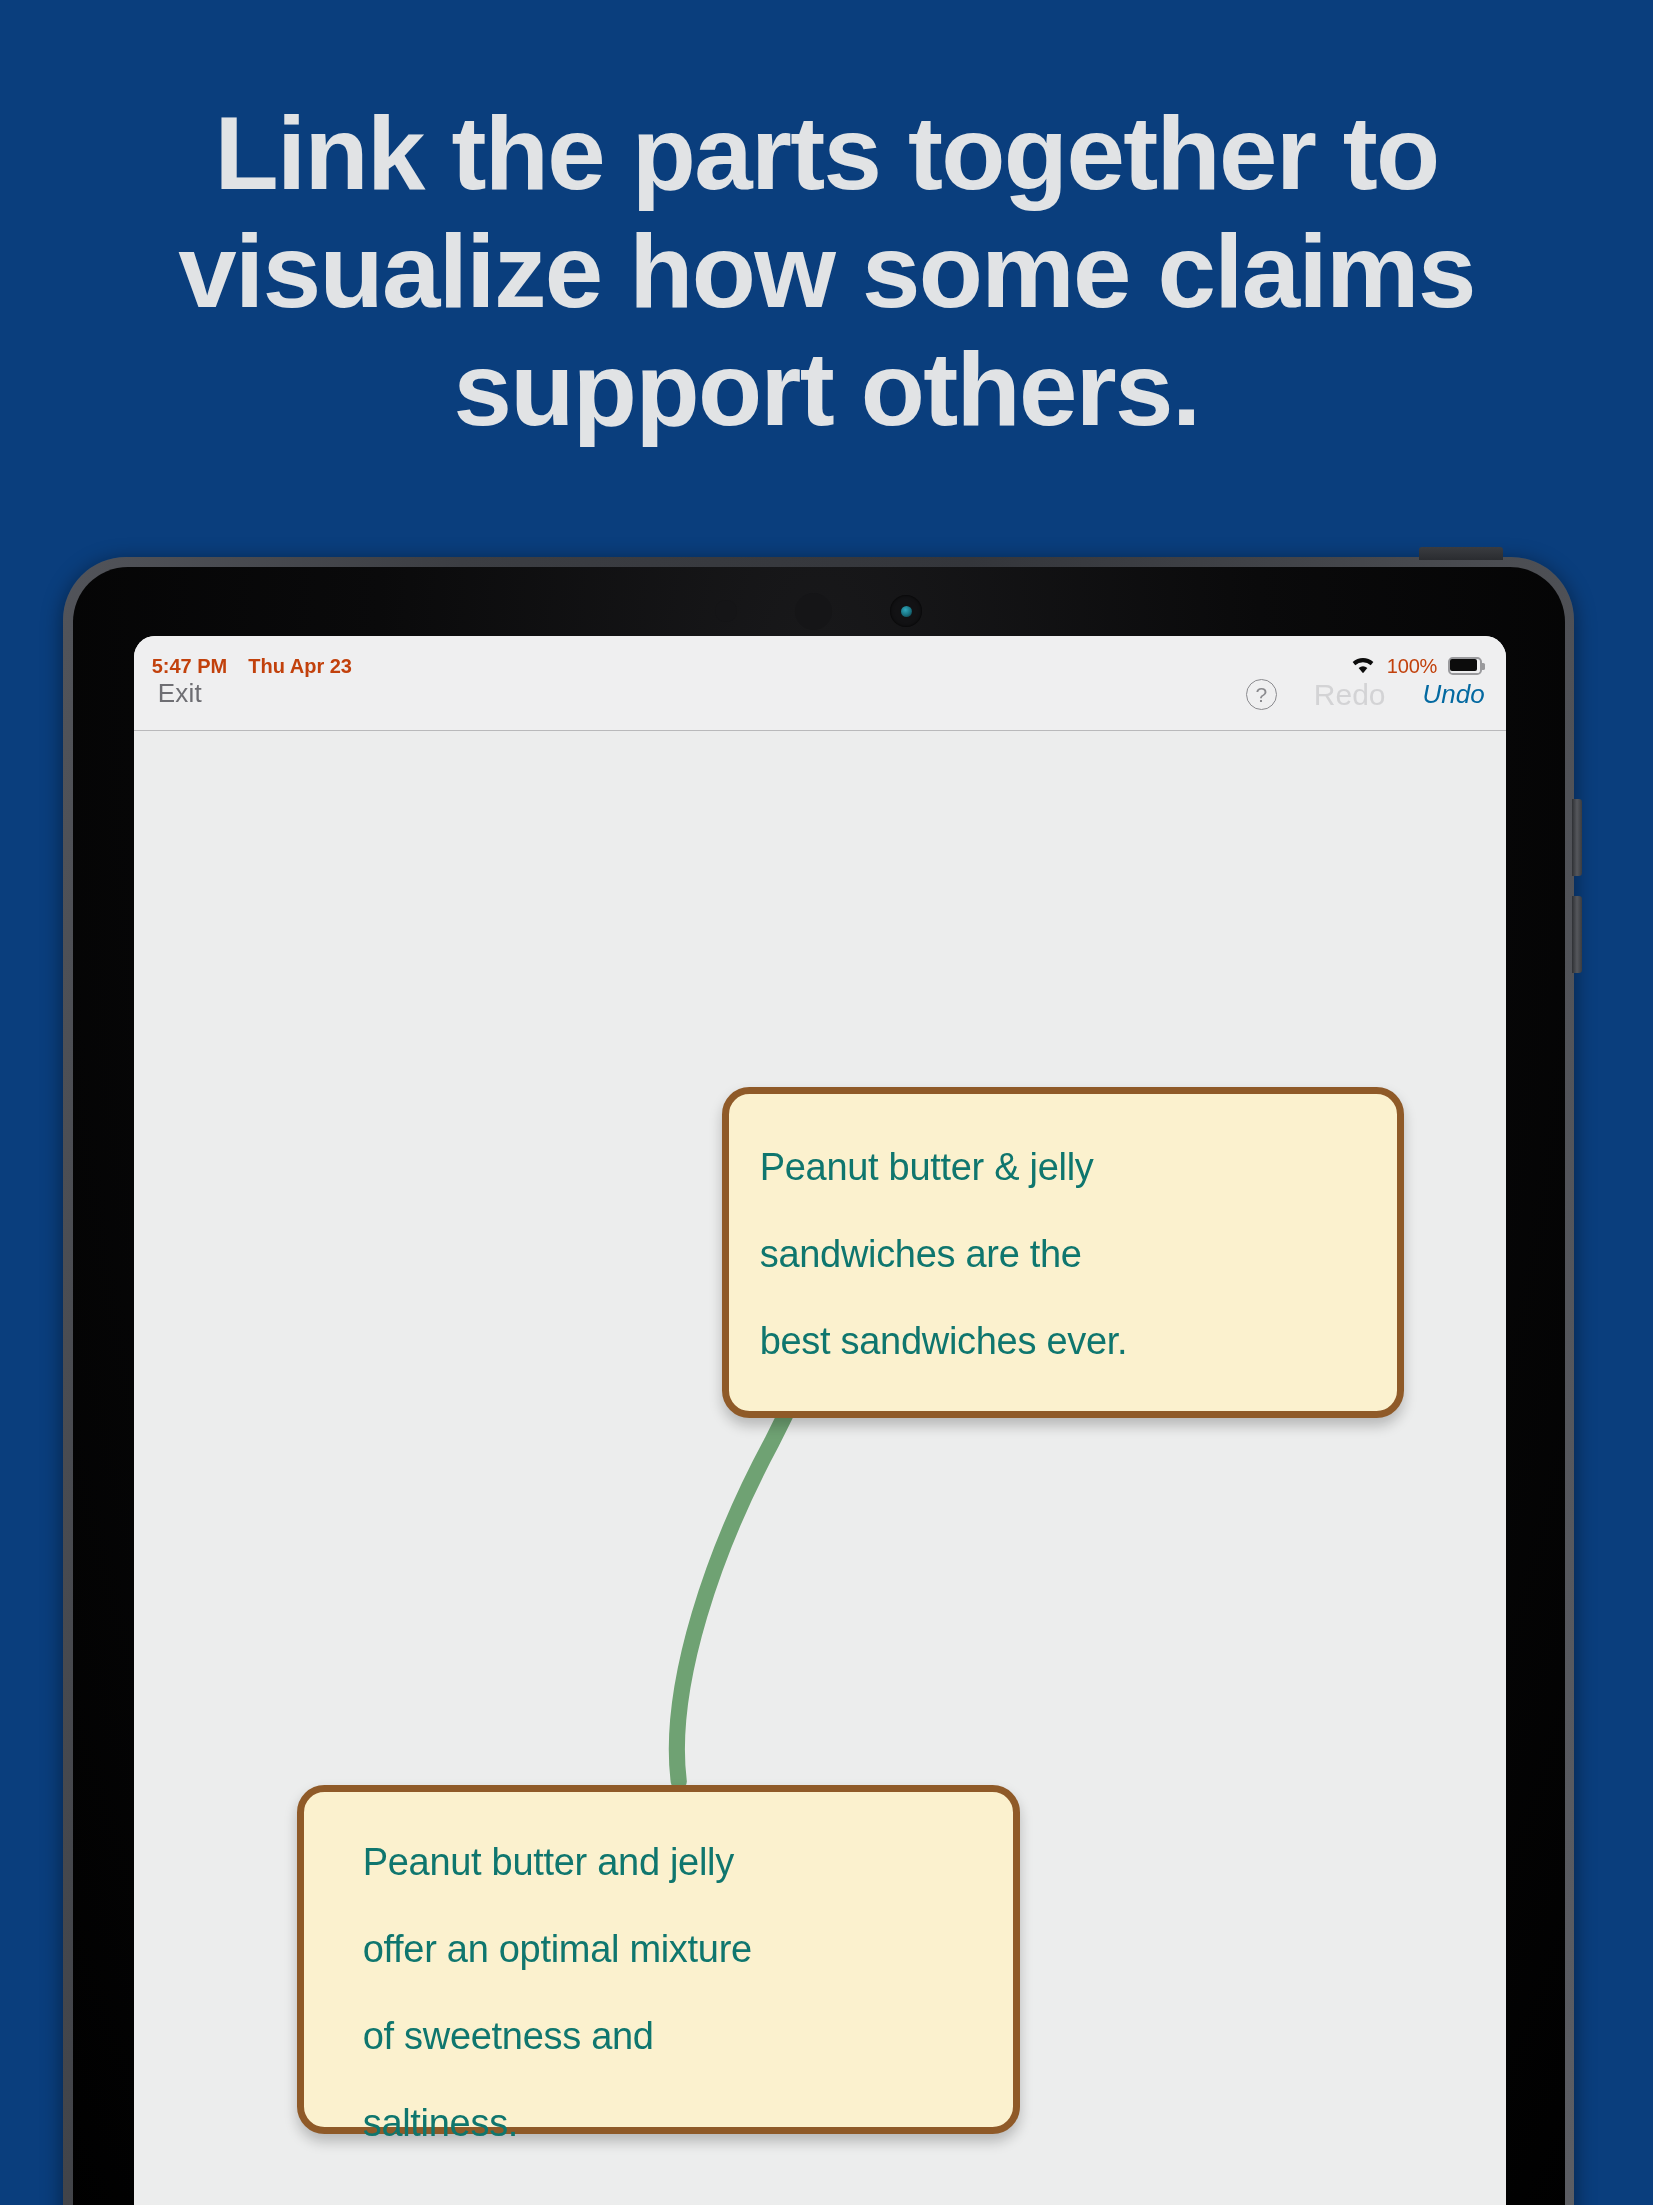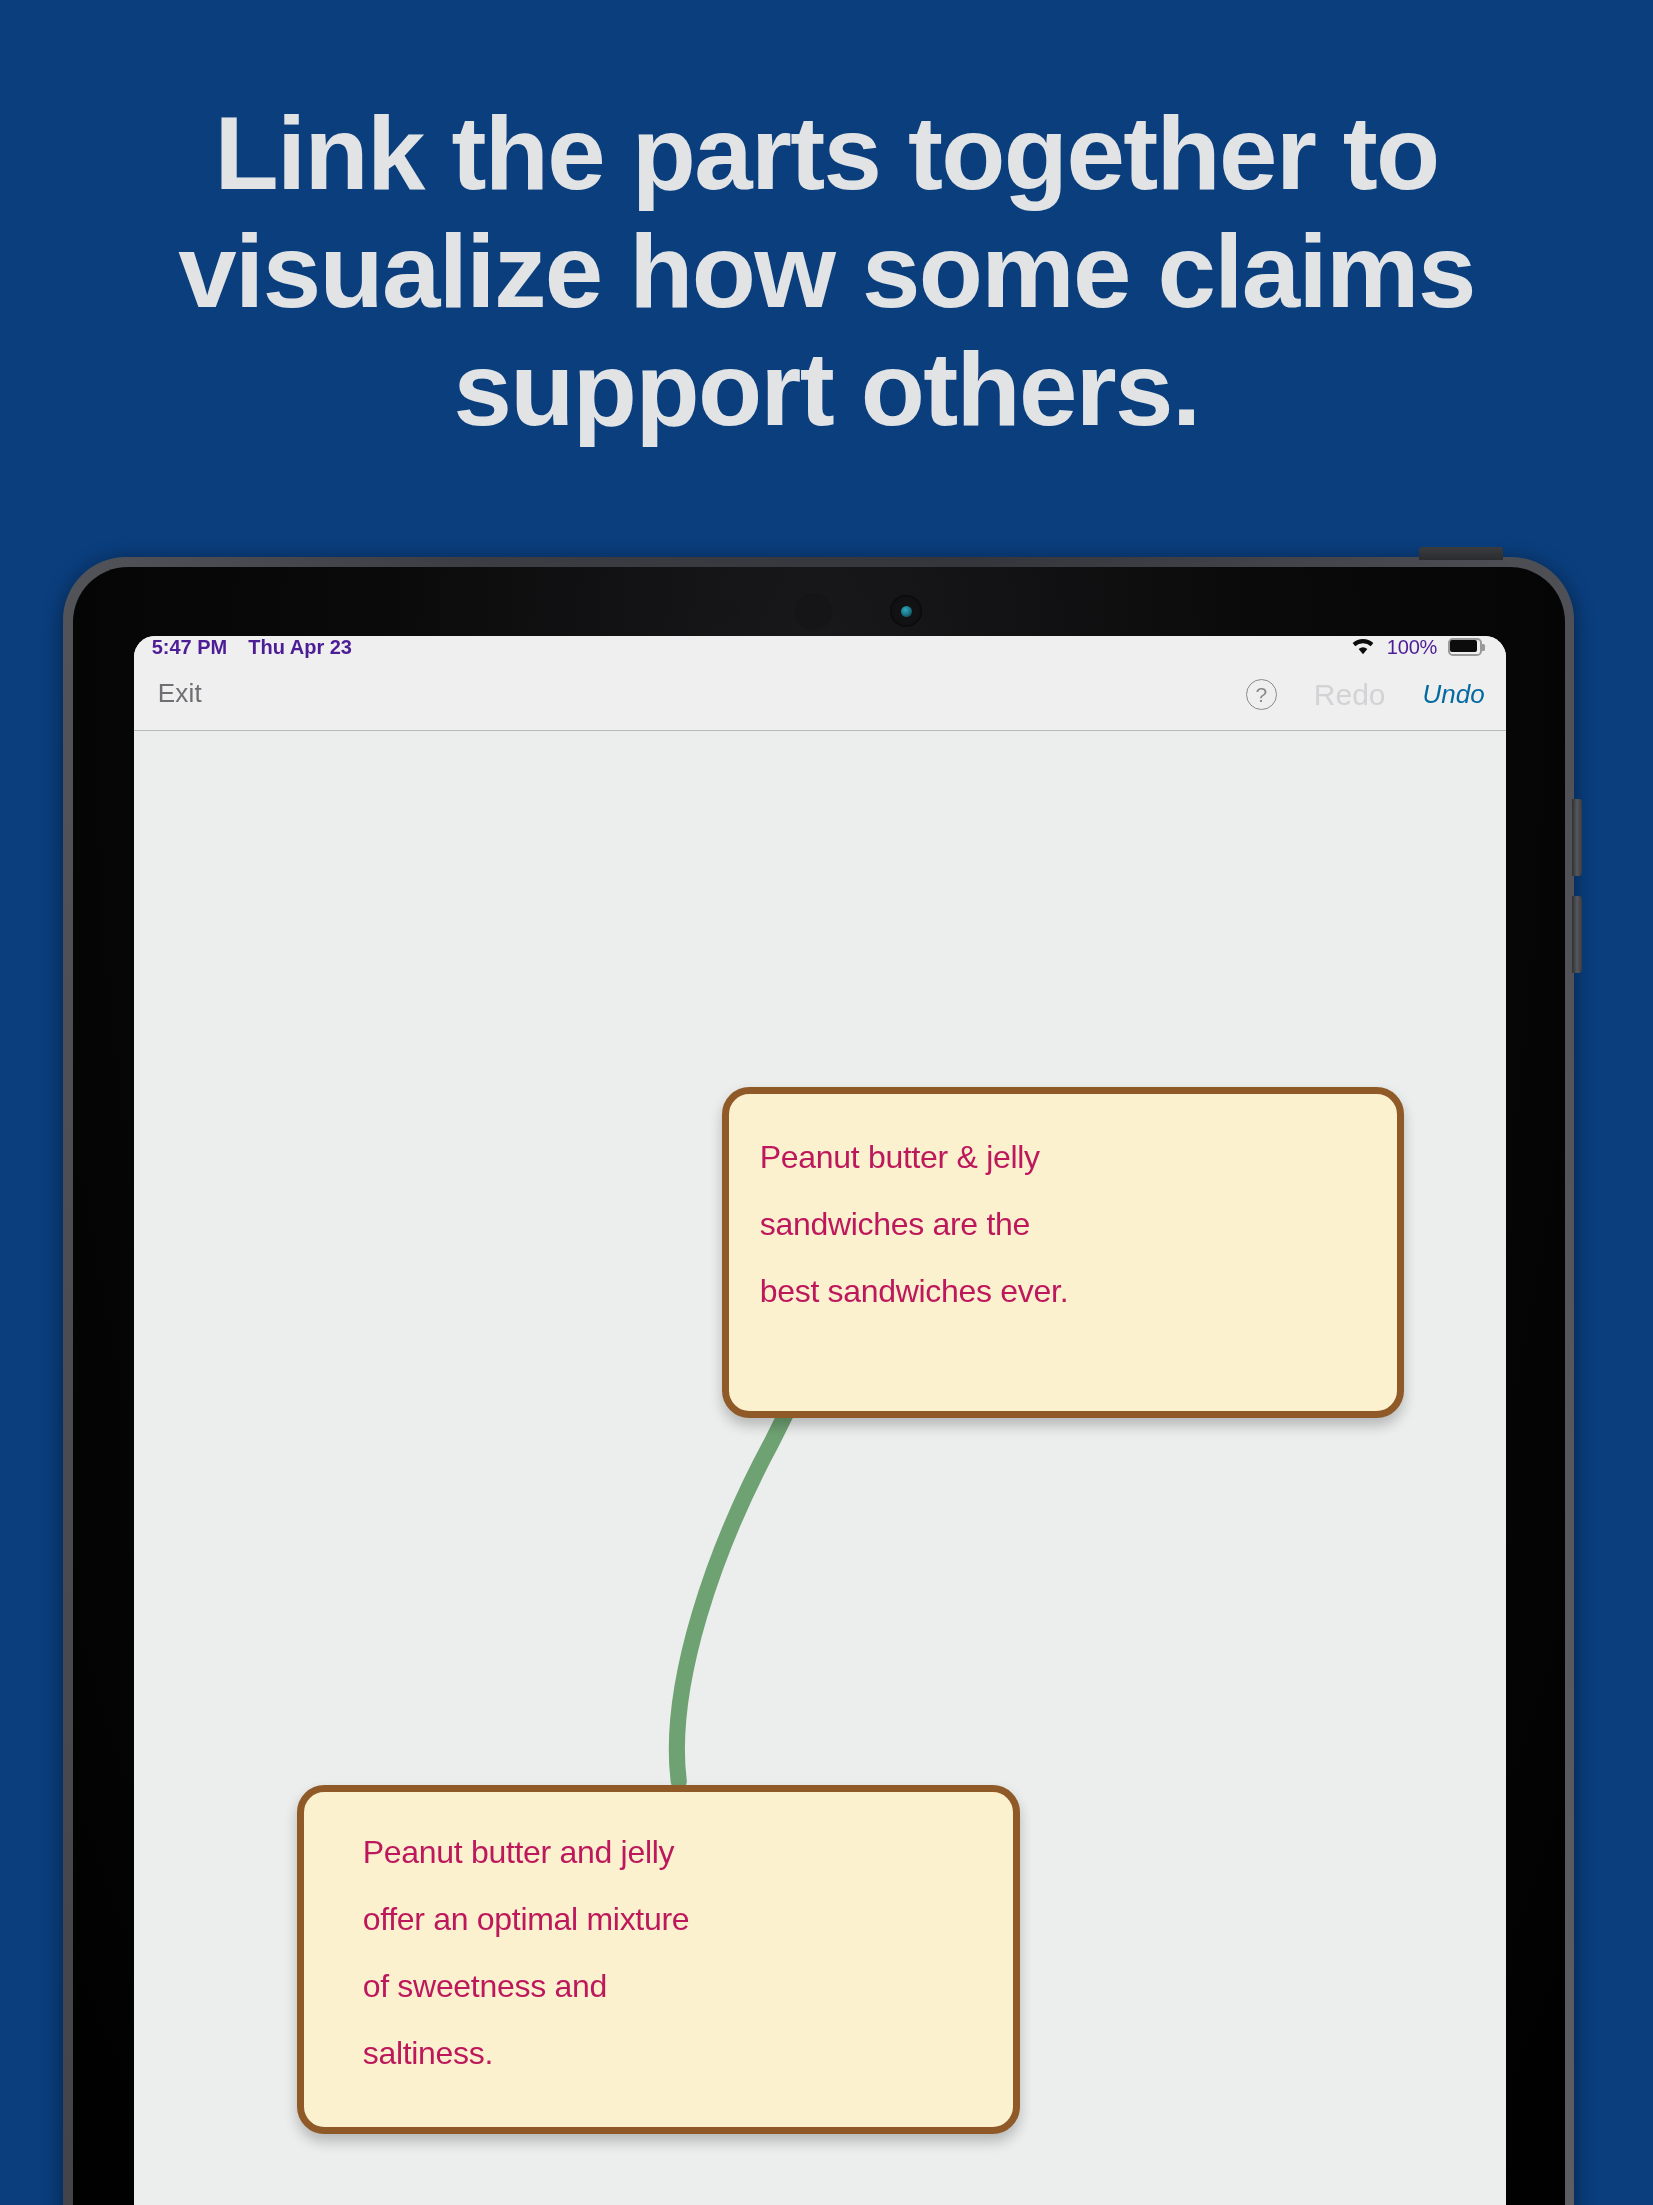--- a/index.html
+++ b/index.html
@@ -75,23 +75,23 @@
     width:1372px; height:1651px;
     border-radius:21px 21px 0 0;
     background:#eceded;
     overflow:hidden;
   }
 
   
   #status-bar {
     position:absolute; left:0; top:0; width:1372px; height:42px;
     background:#efeff0;
-    display:flex; align-items:flex-start;
+    display:flex; align-items:flex-end;
     padding:0 21px 0 18px;
-    font-size:20px; color:#4c1d95; font-weight:bold;
+    font-size:20px; color:#c2410c; font-weight:bold;
   }
   #status-left { display:flex; align-items:center; gap:21px; }
   #status-right { margin-left:auto; display:flex; align-items:center; gap:10.5px; }
 
   .wifi-icon { width:26px; height:19.4px; position:relative; }
   .wifi-icon svg { display:block; }
   #battery-pct { font-size:20px; font-weight:normal; letter-spacing:-0.2px; }
   .battery-icon { position:relative; width:37px; height:18.6px; }
   .battery-body {
     position:absolute; left:0; top:0; width:34px; height:18.6px;
@@ -140,23 +140,23 @@
     position:absolute;
     background:#fbf1ce;
     border:7.3px solid #8f5a28;
     border-radius:27.4px;
     box-shadow:0 7.3px 13px rgba(0,0,0,0.22);
     padding:27.4px 31px;
     display:flex; flex-direction:column; justify-content:flex-start;
     cursor:pointer;
   }
   .note-card .note-text {
-    font-size:32px;
-    line-height:67px;
-    color:#be185d;
+    font-size:38px;
+    line-height:87px;
+    color:#0f766e;
     letter-spacing:-0.3px;
     white-space:pre-line;
   }
   #note-card-claim {
     left:588px; top:355px; width:682px; height:331px;
   }
   #note-card-claim .note-text { padding-top:3.2px; }
   #note-card-support {
     left:163px; top:1053px; width:723px; height:349px;
   }

